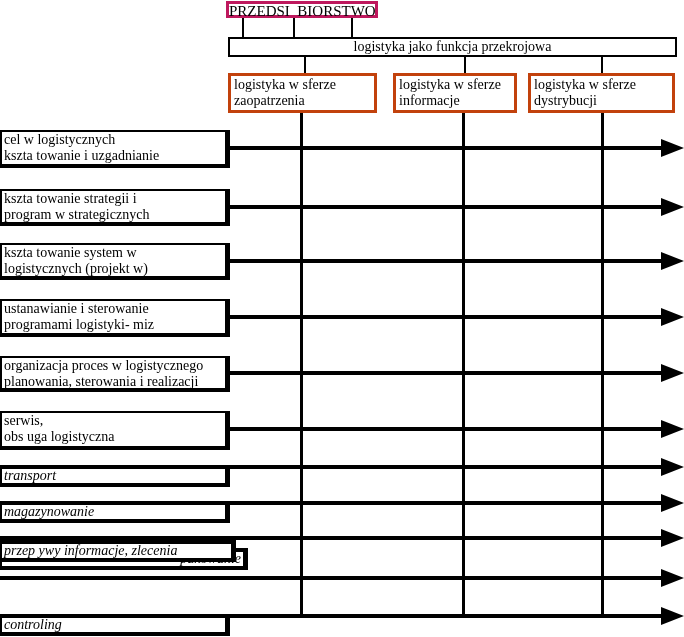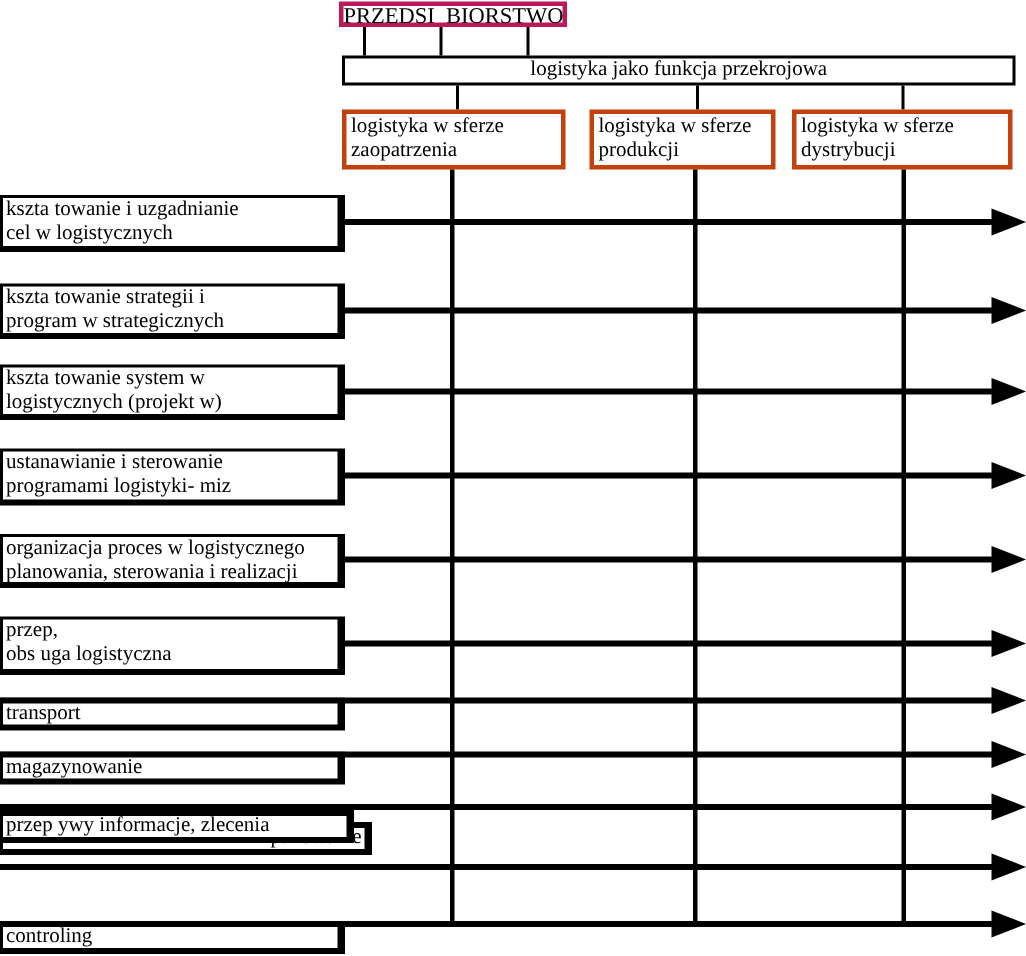--- a/index.html
+++ b/index.html
@@ -21,21 +21,21 @@
           line-height:16px;padding:1px 3px;}
   
   .vline{background:#000;}
   
   .rowbox{border:2px solid #000;border-right-width:5px;border-bottom-width:4px;
           box-sizing:border-box;font-size:14px;line-height:16px;padding:0 2px;
           background:#fff;}
   
   .rowbox1{border:2px solid #000;border-top-width:4px;border-right-width:5px;
            border-bottom-width:4px;box-sizing:border-box;font-size:14px;
-           line-height:14px;padding:0 2px;background:#fff;}
+           line-height:14px;padding:0 2px;background:#fff;font-style:italic;}
   .hline{background:#000;height:4px;}
   .ahead{width:0;height:0;border-top:9px solid transparent;
          border-bottom:9px solid transparent;border-left:23px solid #000;}
 </style>
 </head>
 <body>
 
 <div id="canvas">
 
   <div class="abs company" style="left:226px;top:1px;width:152px;height:17px;">
@@ -53,34 +53,34 @@
   <div class="abs vline" style="left:304px;top:57px;width:2px;height:16px;"></div>
   <div class="abs vline" style="left:464px;top:57px;width:2px;height:16px;"></div>
   <div class="abs vline" style="left:601px;top:57px;width:2px;height:16px;"></div>
 
   <div class="abs colbox" style="left:228px;top:73px;width:149px;height:40px;">
     <span class="txt">logistyka w sferze</span>
     <span class="txt">zaopatrzenia</span>
   </div>
   <div class="abs colbox" style="left:393px;top:73px;width:124px;height:40px;">
     <span class="txt">logistyka w sferze</span>
-    <span class="txt">produkcji</span>
+    <span class="txt">informacje</span>
   </div>
   <div class="abs colbox" style="left:528px;top:73px;width:147px;height:40px;">
     <span class="txt">logistyka w sferze</span>
     <span class="txt">dystrybucji</span>
   </div>
 
   <div class="abs vline" style="left:300px;top:113px;width:3px;height:505px;"></div>
   <div class="abs vline" style="left:462px;top:113px;width:3px;height:505px;"></div>
   <div class="abs vline" style="left:601px;top:113px;width:3px;height:505px;"></div>
 
   <div class="abs rowbox" style="left:0;top:130px;width:230px;height:38px;">
+    <span class="txt">cel w logistycznych</span>
     <span class="txt">kszta towanie i uzgadnianie</span>
-    <span class="txt">cel w logistycznych</span>
   </div>
   <div class="abs hline" style="left:230px;top:146px;width:433px;"></div>
   <div class="abs ahead" style="left:661px;top:139px;"></div>
 
   <div class="abs rowbox" style="left:0;top:189px;width:230px;height:37px;">
     <span class="txt">kszta towanie strategii i</span>
     <span class="txt">program w strategicznych</span>
   </div>
   <div class="abs hline" style="left:230px;top:205px;width:433px;"></div>
   <div class="abs ahead" style="left:661px;top:198px;"></div>
@@ -100,21 +100,21 @@
   <div class="abs ahead" style="left:661px;top:308px;"></div>
 
   <div class="abs rowbox" style="left:0;top:356px;width:230px;height:36px;">
     <span class="txt">organizacja proces w logistycznego</span>
     <span class="txt">planowania, sterowania i realizacji</span>
   </div>
   <div class="abs hline" style="left:230px;top:371px;width:433px;"></div>
   <div class="abs ahead" style="left:661px;top:364px;"></div>
 
   <div class="abs rowbox" style="left:0;top:411px;width:230px;height:39px;">
-    <span class="txt">przep,</span>
+    <span class="txt">serwis,</span>
     <span class="txt">obs uga logistyczna</span>
   </div>
   <div class="abs hline" style="left:230px;top:427px;width:433px;"></div>
   <div class="abs ahead" style="left:661px;top:420px;"></div>
 
   <div class="abs hline" style="left:0;top:465px;width:663px;"></div>
   <div class="abs ahead" style="left:661px;top:458px;"></div>
   <div class="abs rowbox1" style="left:0;top:465px;width:230px;height:22px;">
     <span class="txt">transport</span>
   </div>

